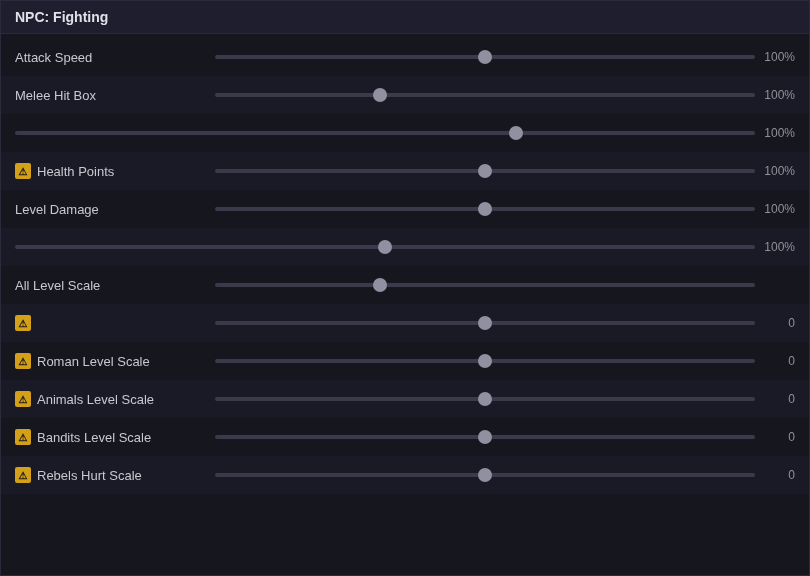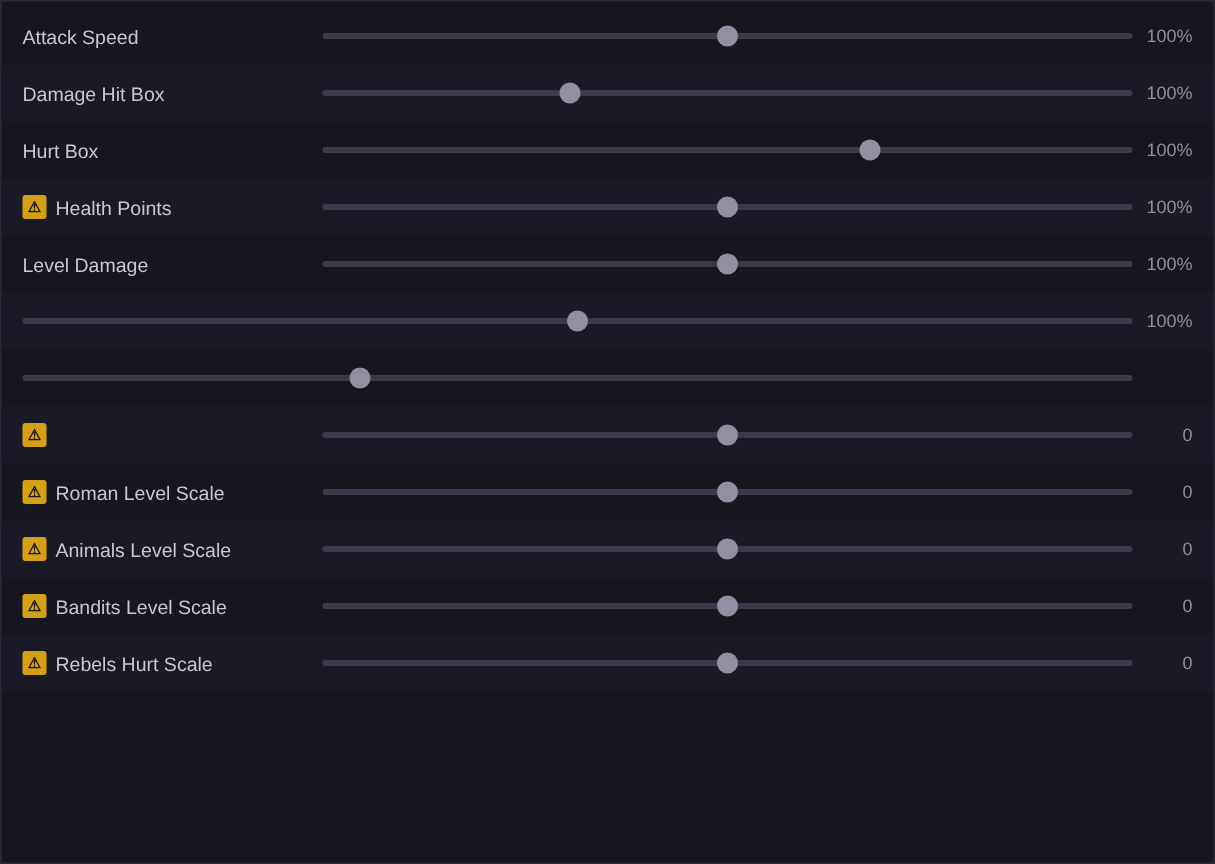--- a/index.html
+++ b/index.html
@@ -106,43 +106,41 @@
       border-radius: 50%;
       background: #9090a0;
       border: none;
       cursor: pointer;
     }
   </style>
 </head>
 <body>
 
 <div class="panel">
+  <div class="panel-title">NPC: Fighting</div>
   <div class="rows-container" id="rows-container">
   <div class="slider-row">
         <div class="row-label">
           <span>Attack Speed</span>
         </div>
         <div class="slider-container">
           <input type="range" min="0" max="100" value="50" style="">
           <span class="slider-value">100%</span>
         </div>
       </div>
       <div class="slider-row">
         <div class="row-label">
-          <span>Damage Hit Box</span>
+          <span>Melee Hit Box</span>
         </div>
         <div class="slider-container">
           <input type="range" min="0" max="100" value="30" style="">
           <span class="slider-value">100%</span>
         </div>
       </div>
       <div class="slider-row">
-        <div class="row-label">
-          <span>Hurt Box</span>
-        </div>
         <div class="slider-container">
           <input type="range" min="0" max="100" value="68" style="">
           <span class="slider-value">100%</span>
         </div>
       </div>
       <div class="slider-row">
         <div class="row-label">
           <span class="warn-icon">⚠</span>
           <span>Health Points</span>
         </div>
@@ -160,20 +158,23 @@
           <span class="slider-value">100%</span>
         </div>
       </div>
       <div class="slider-row">
         <div class="slider-container">
           <input type="range" min="0" max="100" value="50" style="">
           <span class="slider-value">100%</span>
         </div>
       </div>
       <div class="slider-row">
+        <div class="row-label">
+          <span>All Level Scale</span>
+        </div>
         <div class="slider-container">
           <input type="range" min="0" max="100" value="30" style="">
           <span class="slider-value"></span>
         </div>
       </div>
       <div class="slider-row">
         <div class="row-label">
           <span class="warn-icon">⚠</span>
         </div>
         <div class="slider-container">

